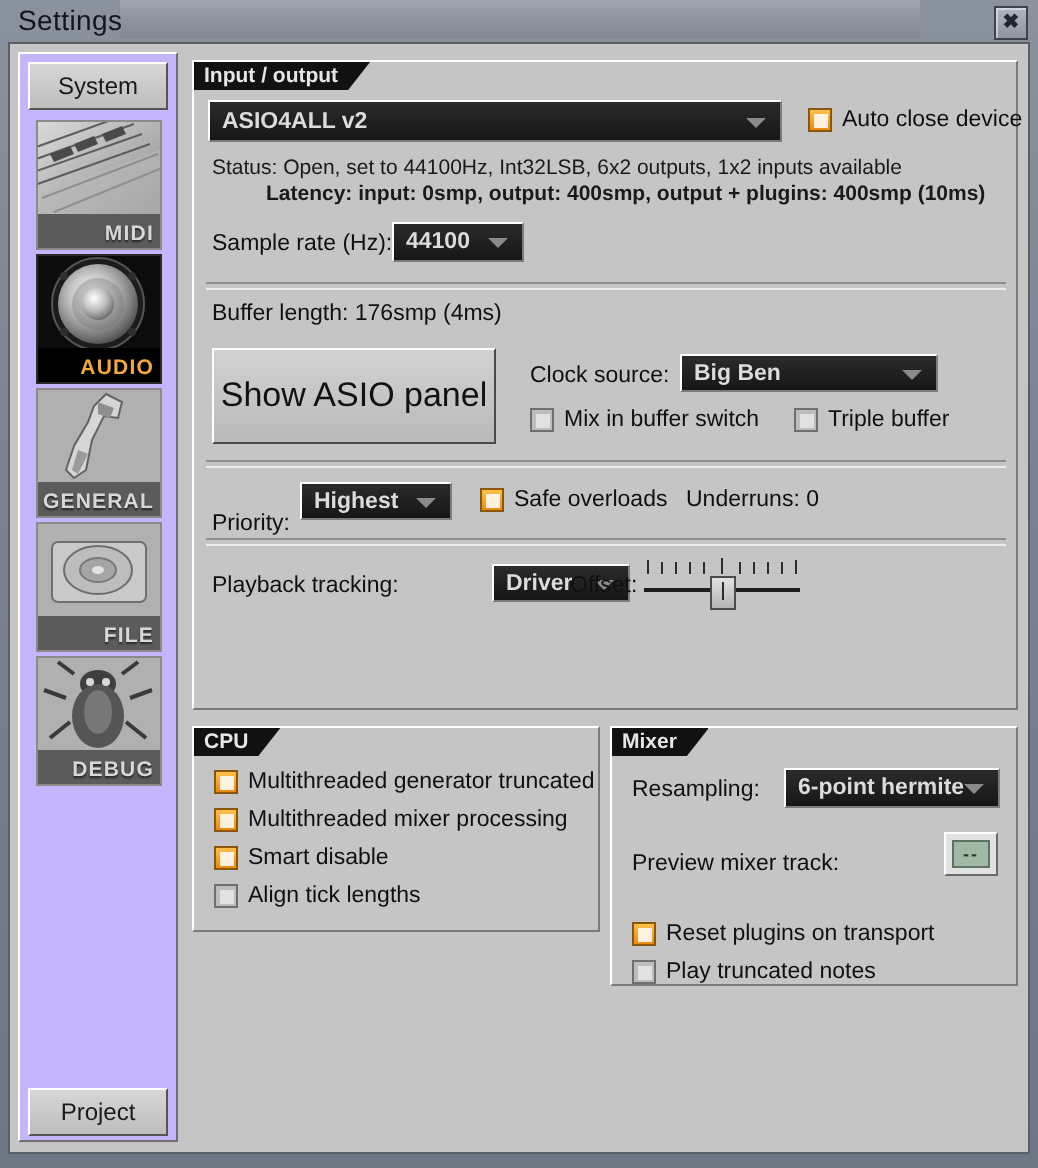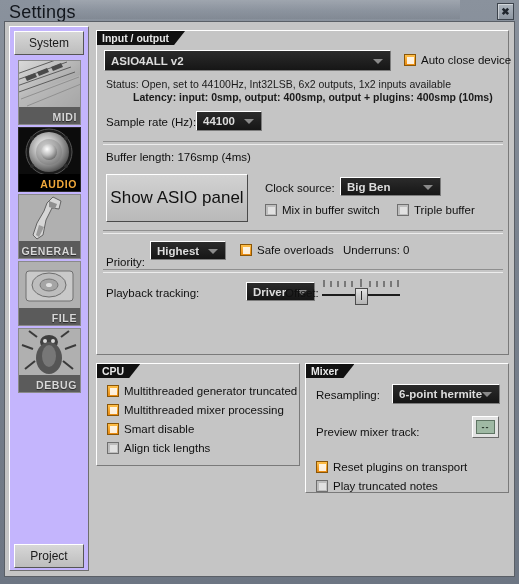--- a/index.html
+++ b/index.html
@@ -26,21 +26,21 @@
     box-sizing: border-box;
   }
   #titlebar {
     position: absolute;
     left: 0; top: 0;
     width: 519px; height: 20px;
   }
   #title-text {
     position: absolute;
     left: 9px; top: 2px;
-    font-size: 18px;
+    font-size: 14px;
     color: #12161c;
     letter-spacing: 0.2px;
   }
   #titlebar-sheen {
     position: absolute;
     left: 60px; top: 0px; width: 400px; height: 19px;
     background: linear-gradient(180deg, rgba(255,255,255,0.18), rgba(255,255,255,0.02) 55%, rgba(0,0,0,0.05));
     pointer-events: none;
   }
   #close-button {
@@ -463,21 +463,21 @@
           <span class="combo-arrow"></span>
         </div>
 
         <div class="divider" style="left:6px; top:110px; width:400px;"></div>
 
         <div class="lbl" style="left:9px; top:120px;">Buffer length: 176smp (4ms)</div>
 
         <div class="btn" style="left:9px; top:143px; width:142px; height:48px;">Show ASIO panel</div>
 
         <div class="lbl" style="left:168px; top:151px;">Clock source:</div>
-        <div class="combo" style="left:243px; top:146px; width:101px; height:19px;">
+        <div class="combo" style="left:243px; top:146px; width:129px; height:19px;">
           <span class="combo-text">Big Ben</span>
           <span class="combo-arrow"></span>
         </div>
 
         <div class="cbx" style="left:168px; top:173px;">
           <span class="tick"></span>
         </div>
         <div class="lbl" style="left:185px; top:173px;">Mix in buffer switch</div>
 
         <div class="cbx" style="left:300px; top:173px;">

